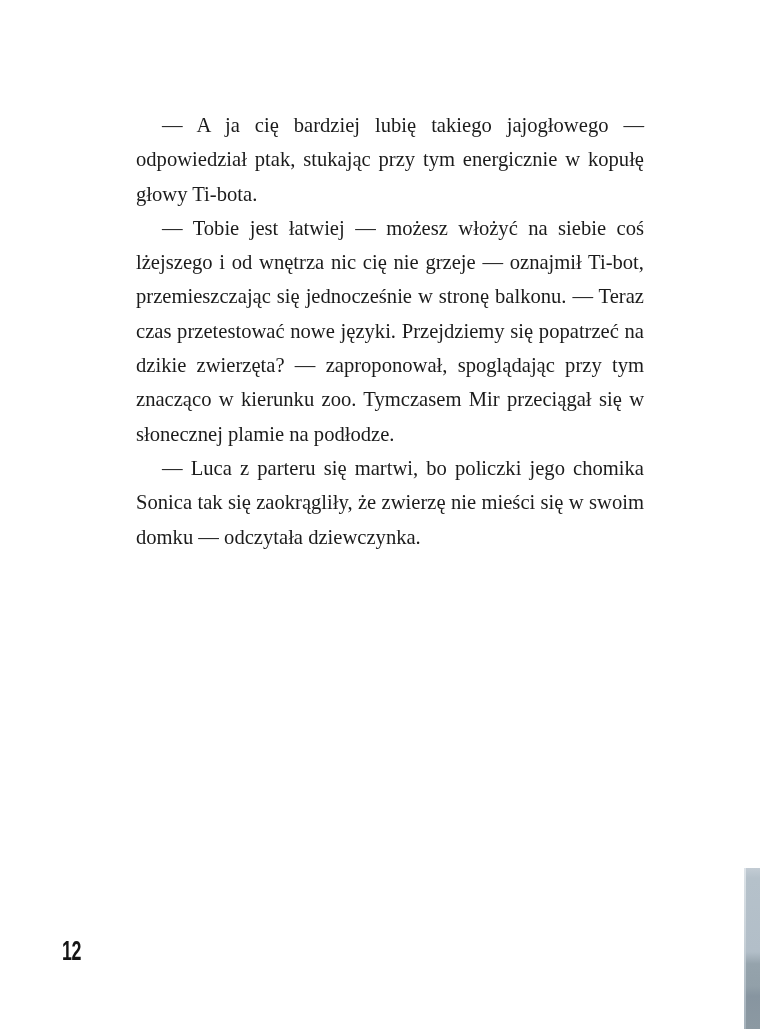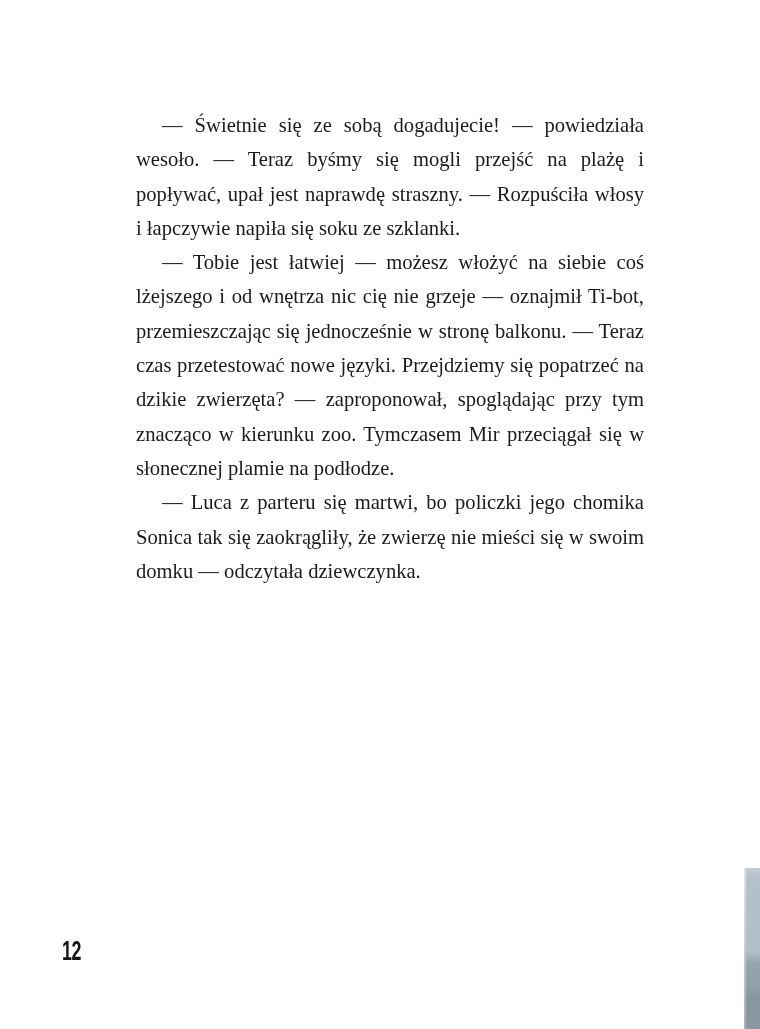--- a/index.html
+++ b/index.html
@@ -83,21 +83,21 @@
     background: linear-gradient(to bottom, #e4e9ed, #cfd7dd 40%, #aab6bf);
     opacity: .85;
   }
 </style>
 </head>
 <body>
 
 <div class="page">
 
   <div class="text-column">
-    <p class="para">— Świetnie się ze sobą dogadujecie! — powiedziała wesoło. — Teraz byśmy się mogli przejść na plażę i popływać, upał jest naprawdę straszny. — Rozpuściła włosy i łapczywie napiła się soku ze szklanki.</p>
+    <p class="para">— A ja cię bardziej lubię takiego jajogłowego — odpowiedział ptak, stukając przy tym energicznie w kopułę głowy Ti-bota.</p>
     <p class="para">— Tobie jest łatwiej — możesz włożyć na siebie coś lżejszego i od wnętrza nic cię nie grzeje — oznajmił Ti-bot, przemieszczając się jednocześnie w stronę balkonu. — Teraz czas przetestować nowe języki. Przejdziemy się popatrzeć na dzikie zwierzęta? — zaproponował, spoglądając przy tym znacząco w kierunku zoo. Tymczasem Mir przeciągał się w słonecznej plamie na podłodze.</p>
     <p class="para">— Luca z parteru się martwi, bo policzki jego chomika Sonica tak się zaokrągliły, że zwierzę nie mieści się w swoim domku — odczytała dziewczynka.</p>
   </div>
 
   <div class="folio">12</div>
 
   <div class="edge-tab">
     <div class="edge-tab-highlight"></div>
   </div>
 

